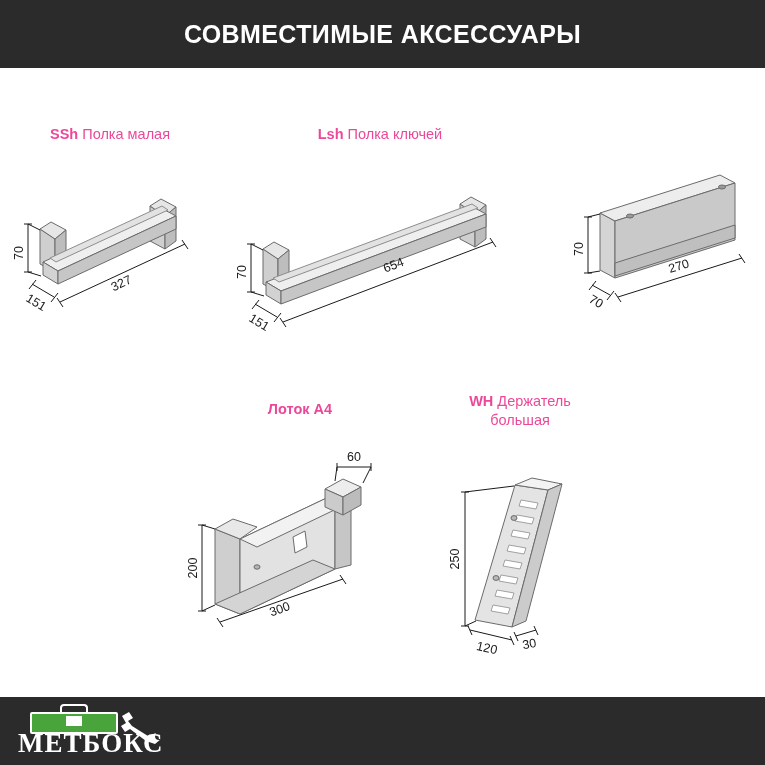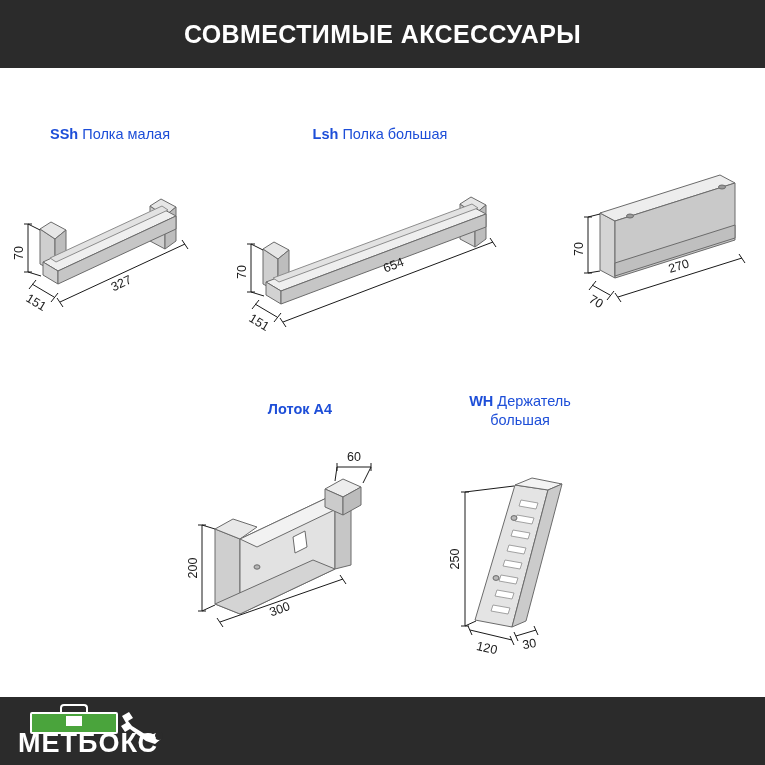--- a/index.html
+++ b/index.html
@@ -98,30 +98,30 @@
     color: #ffffff;
   }
   .logo-text {
     position: absolute;
     left: 10px;
     top: 28px;
     color: #ffffff;
     font-size: 27px;
     font-weight: bold;
     letter-spacing: 1px;
-    font-family: Liberation Sans, sans-serif;
+    font-family: Liberation Serif, serif;
   }
 
   
   .item {
     position: absolute;
   }
   .item-title {
     font-size: 14.5px;
-    color: #1d4ed8;
+    color: #ec4899;
     line-height: 19px;
     text-align: center;
     width: 100%;
   }
   .item-title b { font-weight: bold; }
   .item-figure {
     position: relative;
   }
   svg { display: block; }
   .dim {
@@ -187,21 +187,21 @@
           <line x1="172" y1="96" x2="178" y2="105"></line>
         </g>
         <text class="dim" x="113" y="143" text-anchor="middle" transform="rotate(-25 113 143)">327</text>
       </svg>
     </div>
   </div>
 
   <div class="item" style="left:235px; top:125px; width:290px;">
     <div class="item-title">
       <b>Lsh</b>
-      <span>Полка большая</span>
+      <span>Полка ключей</span>
     </div>
     <div class="item-figure">
       <svg width="290" height="190" viewBox="0 0 290 190">
         <g stroke="#6b6b6b" stroke-width="1" fill="#d9d9d9">
 
           <path d="M28 105 L28 140 L43 148 L43 115 Z" fill="#cfcfcf"></path>
           <path d="M28 105 L39 98 L54 106 L43 115 Z" fill="#e6e6e6"></path>
           <path d="M43 115 L54 106 L54 140 L43 148 Z" fill="#bdbdbd"></path>
 
           <path d="M225 60 L225 95 L240 103 L240 70 Z" fill="#cfcfcf"></path>

